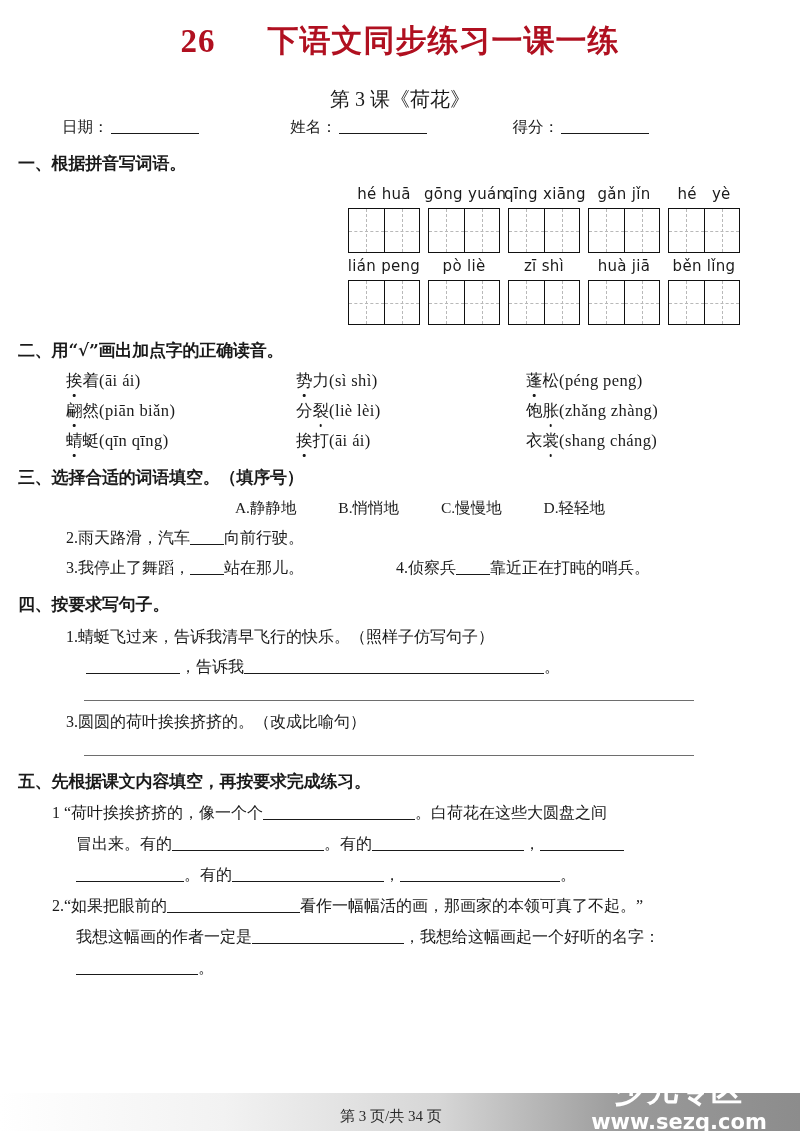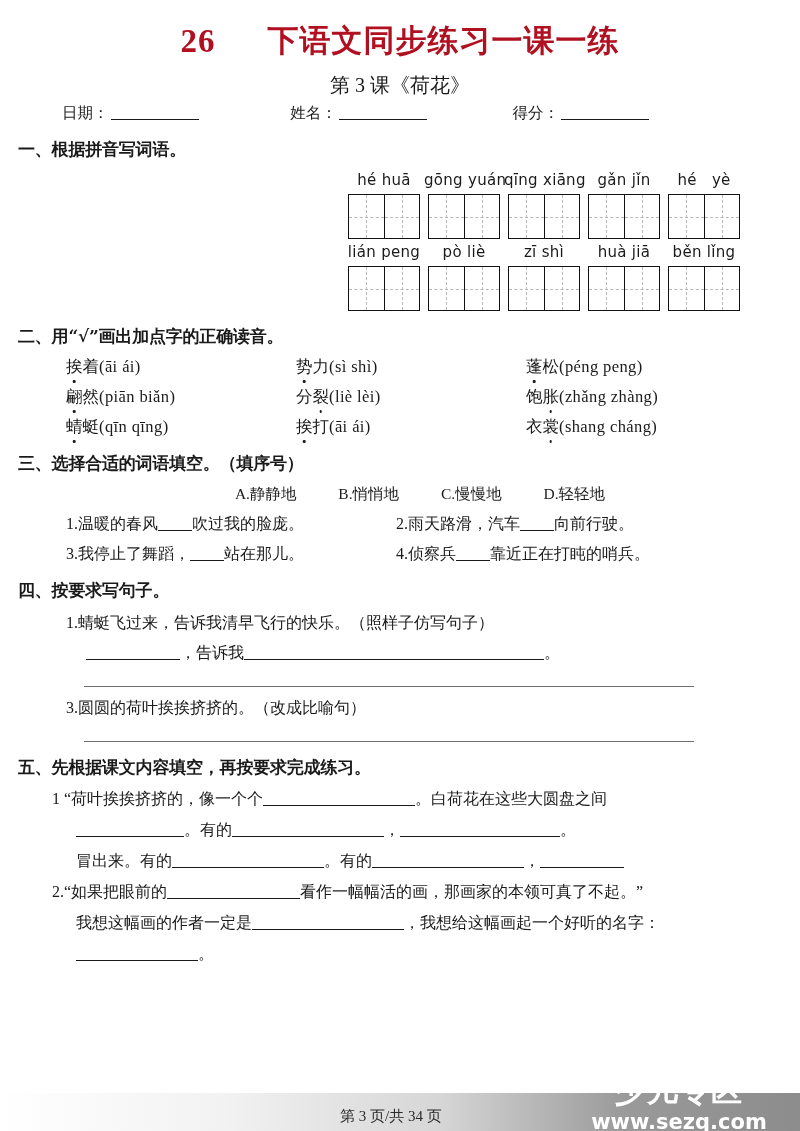--- a/index.html
+++ b/index.html
@@ -21,21 +21,21 @@
     color:#B01020;font-weight:bold;font-size:33px;
     font-family:"Liberation Serif",serif;
     letter-spacing:1px;vertical-align:middle;
   }
   .t-main{
     color:#B01020;font-weight:bold;font-size:31px;
     font-family:"DejaVu Serif",serif;
     margin-left:52px;vertical-align:middle;letter-spacing:1px;
   }
   .subtitle{
-    text-align:center;font-size:20px;margin-top:10px;
+    text-align:center;font-size:20px;margin-top:24px;
     font-family:"Liberation Serif",serif;
   }
 
   .meta{
     margin-top:4px;padding-left:62px;
     font-size:15.5px;white-space:nowrap;
   }
   .meta .f{display:inline-block;}
   .meta .ln{display:inline-block;border-bottom:1px solid #1a1a1a;
             width:88px;height:14px;vertical-align:-2px;margin-left:2px;}
@@ -269,42 +269,41 @@
   </div>
 
   <div class="sec-h">三、选择合适的词语填空。（填序号）</div>
   <div class="opts">
     <span class="op">A.静静地</span>
     <span class="op">B.悄悄地</span>
     <span class="op">C.慢慢地</span>
     <span class="op">D.轻轻地</span>
   </div>
   <div class="q-row">
-    <div class="qa"><span>1.温暖的春风</span><span class="blank-s"></span><span>吹过我的脸庞。</span></div>
     <div class="qa"><span>2.雨天路滑，汽车</span><span class="blank-s"></span><span>向前行驶。</span></div>
   </div>
   <div class="q-row">
     <div class="qa"><span>3.我停止了舞蹈，</span><span class="blank-s"></span><span>站在那儿。</span></div>
     <div class="qa"><span>4.侦察兵</span><span class="blank-s"></span><span>靠近正在打盹的哨兵。</span></div>
   </div>
 
   <div class="sec-h">四、按要求写句子。</div>
   <div class="s4">
     <div class="q">1.蜻蜓飞过来，告诉我清早飞行的快乐。（照样子仿写句子）</div>
     <div class="ans"><span class="bl w90"></span><span>，告诉我</span><span class="bl w300"></span><span>。</span></div>
     <div class="longline"></div>
     <div class="q">3.圆圆的荷叶挨挨挤挤的。（改成比喻句）</div>
     <div class="longline"></div>
   </div>
 
   <div class="sec-h">五、先根据课文内容填空，再按要求完成练习。</div>
   <div class="s5">
     <div class="ln"><span>1 “荷叶挨挨挤挤的，像一个个</span><span class="bl w150"></span><span>。白荷花在这些大圆盘之间</span></div>
+    <div class="ln ind"><span>冒出来。有的</span><span class="bl w150"></span><span>。有的</span><span class="bl w150"></span><span>，</span><span class="bl w80"></span></div>
     <div class="ln ind"><span class="bl w105"></span><span>。有的</span><span class="bl w150"></span><span>，</span><span class="bl w160"></span><span>。</span></div>
-    <div class="ln ind"><span>冒出来。有的</span><span class="bl w150"></span><span>。有的</span><span class="bl w150"></span><span>，</span><span class="bl w80"></span></div>
 
     <div class="ln"><span>2.“如果把眼前的</span><span class="bl w130"></span><span>看作一幅幅活的画，那画家的本领可真了不起。”</span></div>
     <div class="ln ind"><span>我想这幅画的作者一定是</span><span class="bl w150"></span><span>，我想给这幅画起一个好听的名字：</span></div>
     <div class="ln ind"><span class="bl w120"></span><span>。</span></div>
   </div>
 
   <div class="footer">
     <div class="pageno">第 3 页/共 34 页</div>
     <div class="wm">
       <div class="wm-logo">少儿专区</div>

